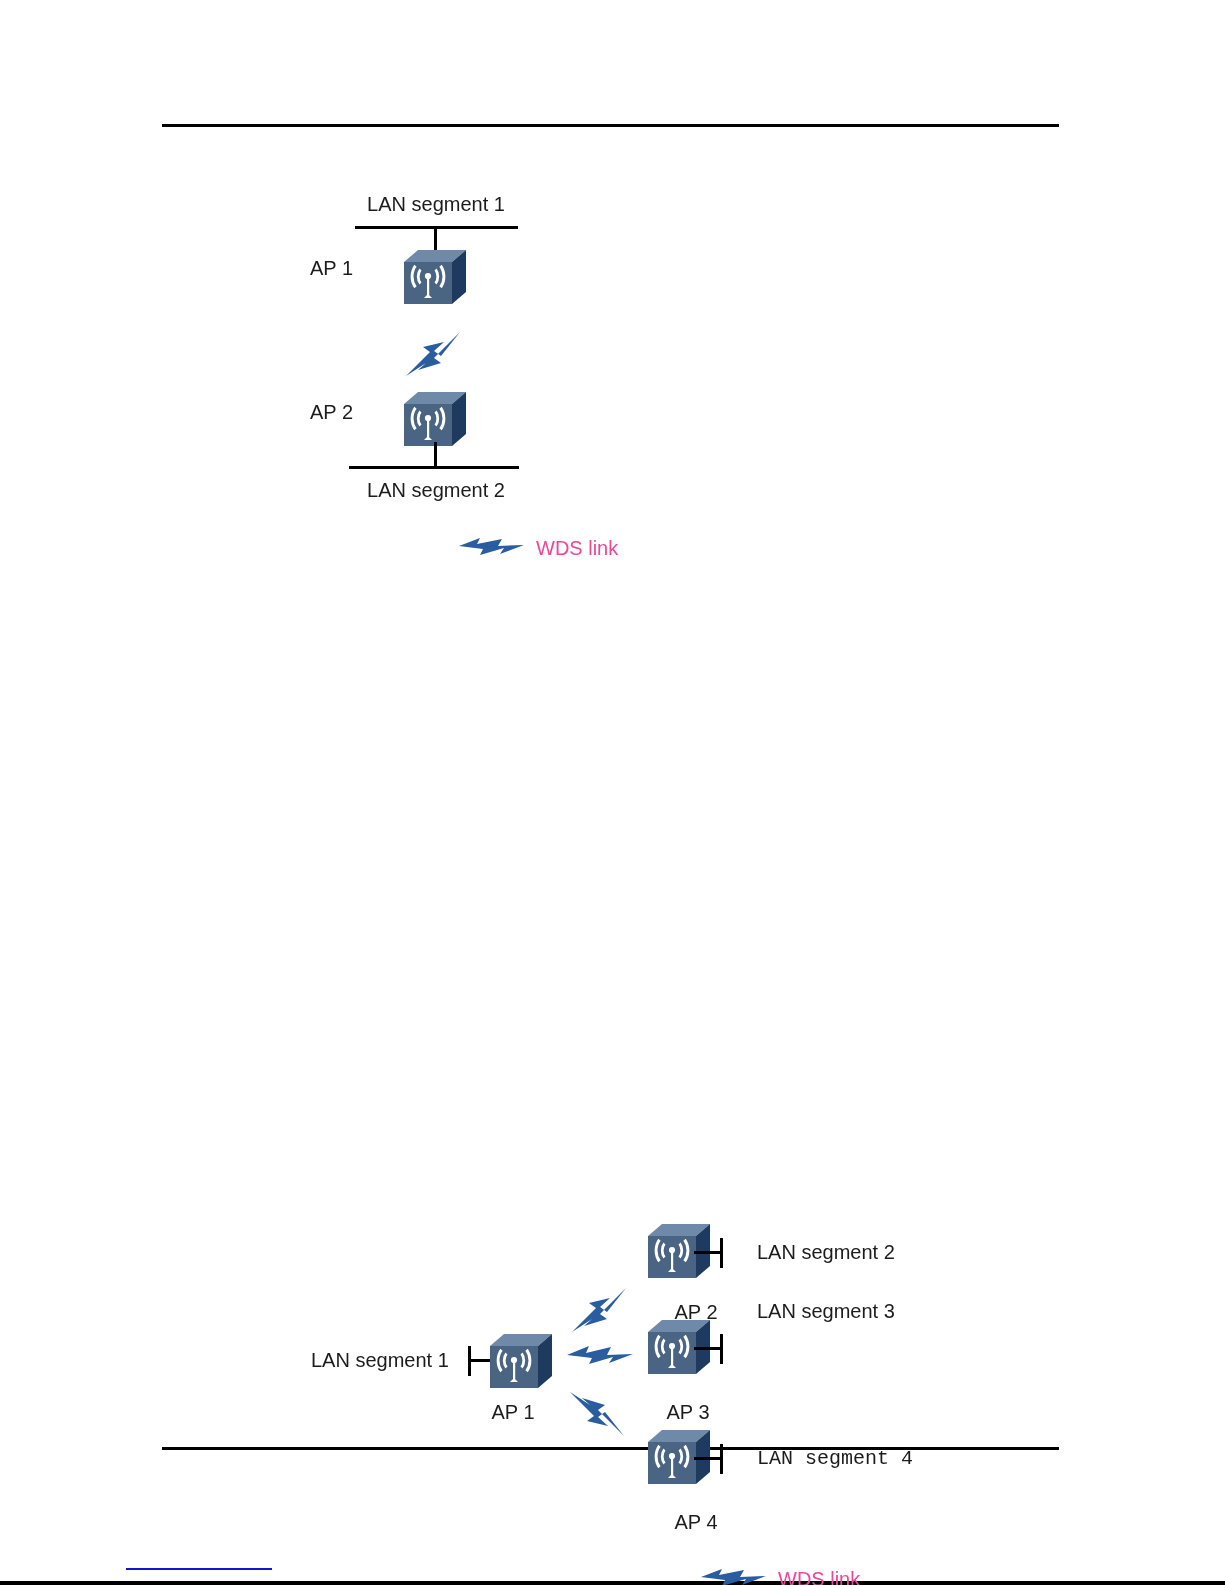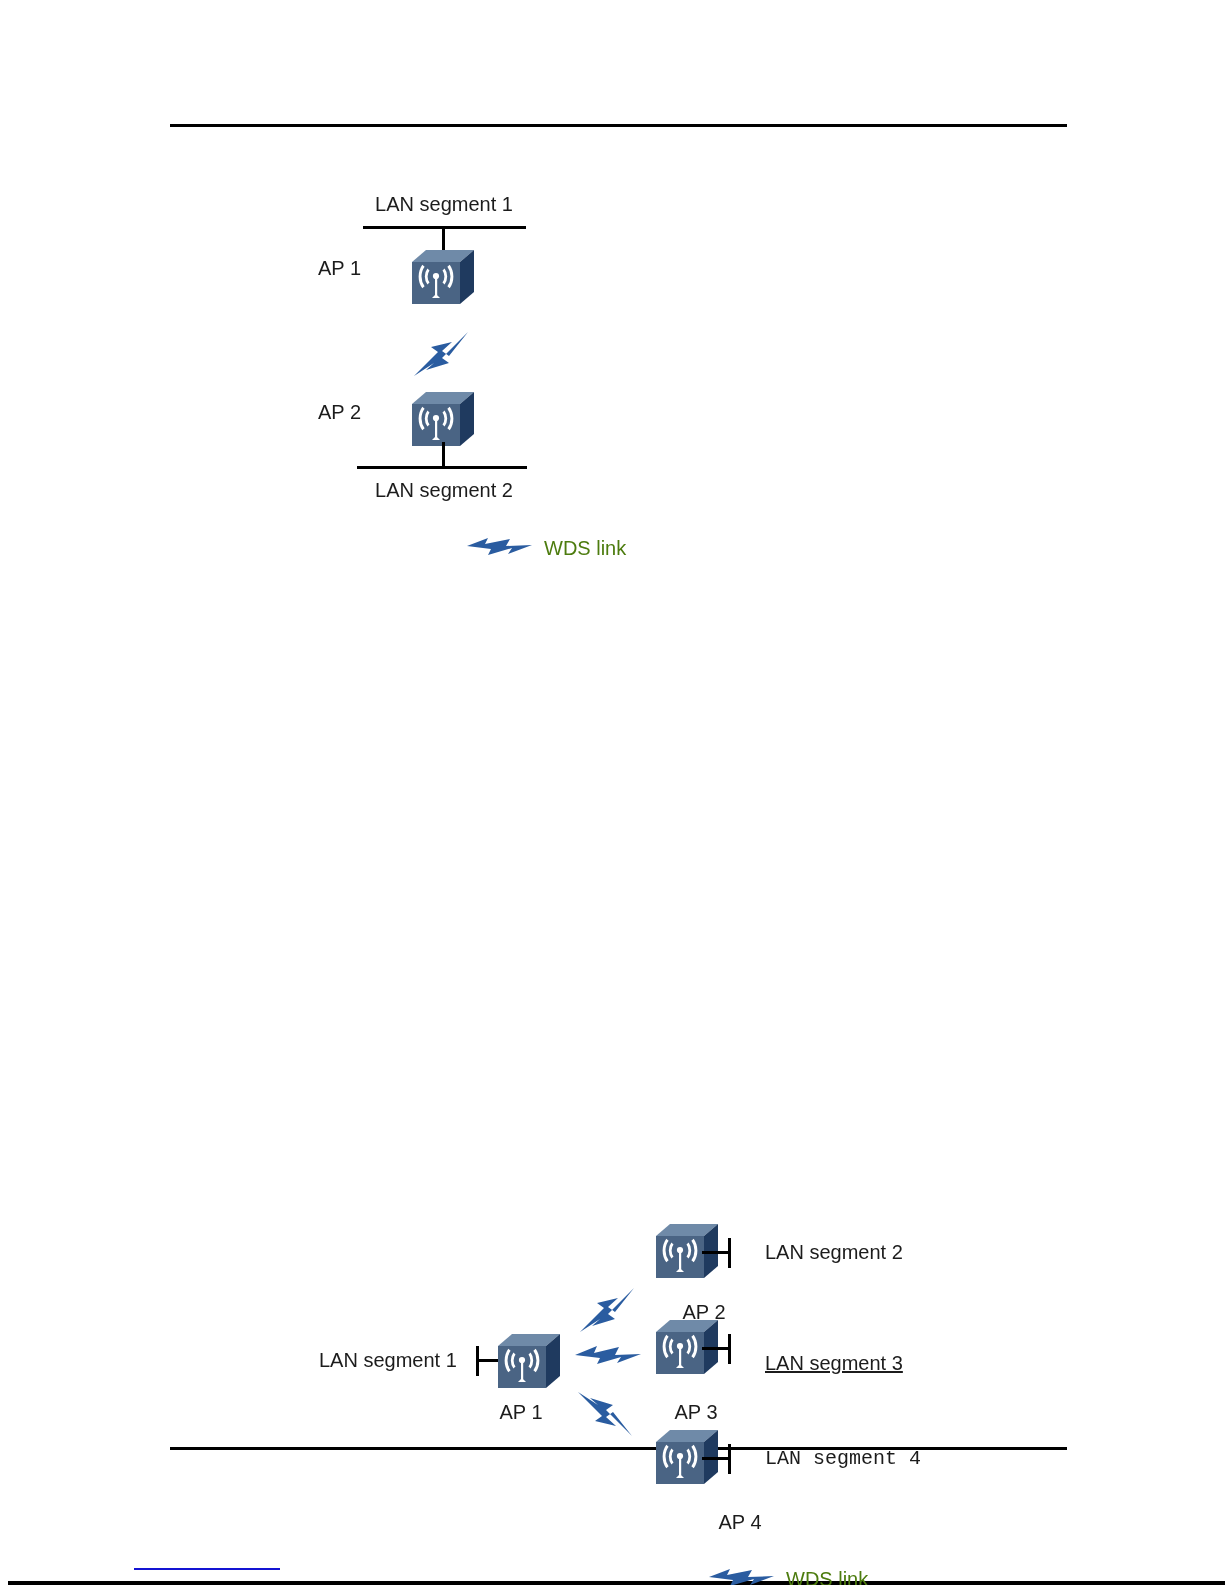--- a/index.html
+++ b/index.html
@@ -11,21 +11,20 @@
     width: 1225px;
     height: 1585px;
     position: relative;
     font-family: "Liberation Sans", sans-serif;
     color: #1a1a1a;
     overflow: hidden;
   }
   .page {
     position: absolute;
     inset: 0;
-    margin-left: 8px;
   }
   
   .rule {
     position: absolute;
     left: 162px;
     width: 897px;
     height: 3px;
     background: #000000;
   }
   .rule.top    { top: 124px; }
@@ -102,21 +101,21 @@
 
   .legend { position: absolute; }
   .legend .legend-bolt { position: absolute; left: 0; top: 0; }
   .legend .legend-text {
     position: absolute;
     left: 78px;
     top: 2px;
     font-size: 20px;
     line-height: 24px;
     white-space: nowrap;
-    color: #4d7c0f;
+    color: #ec4899;
   }
 </style>
 </head>
 <body>
 
 <div class="page">
 
   <div class="rule top"></div>
   <div class="rule bottom"></div>
   <div class="footer-link"></div>
@@ -274,21 +273,21 @@
           <path d="M39.4,20.8 A13,15 0 0 1 39.4,40.2 L41.7,42.3 A16,18.5 0 0 0 41.7,18.7 Z"></path>
         </g>
       </svg>
     </div>
 
     <div class="tconn" style="left:694px; top:734px;">
       <div class="stem" style="left:0px; width:28px;"></div>
       <div class="bar" style="left:26px;"></div>
     </div>
 
-    <div class="label" style="left:757px; top:751px;text-decoration:underline;">LAN segment 3</div>
+    <div class="label" style="left:757px; top:699px;">LAN segment 3</div>
 
     <div class="label center" style="left:688px; top:800px;">AP 3</div>
 
     <div class="bolt" style="left:568px; top:790px;">
       <svg width="60" height="48" viewBox="0 0 60 48">
         <polygon points="2,2 26,26 19,31 40,36 30,27 37,22 56,46 30,20 37,15 14,8 22,15" fill="#2a5ca0"></polygon>
       </svg>
     </div>
 
     <div class="ap-icon" style="left:644px; top:826px;">
@@ -308,21 +307,21 @@
       </svg>
     </div>
 
     <div class="tconn" style="left:694px; top:844px;">
       <div class="stem" style="left:0px; width:28px;"></div>
       <div class="bar" style="left:26px;"></div>
     </div>
 
     <div class="label" style="left:757px; top:847px;font-family:Liberation Mono, monospace;">LAN segment 4</div>
 
-    <div class="label center" style="left:732px; top:910px;">AP 4</div>
+    <div class="label center" style="left:696px; top:910px;">AP 4</div>
 
     <div class="legend" style="left:700px; top:965px;">
       <div class="legend-bolt">
         <svg width="68" height="28" viewBox="0 0 68 28">
           <polygon points="1,12 22,4 19,10 44,5 40,12 66,11 42,20 46,14 22,21 25,15" fill="#2a5ca0"></polygon>
         </svg>
       </div>
       <div class="legend-text">WDS link</div>
     </div>
 

